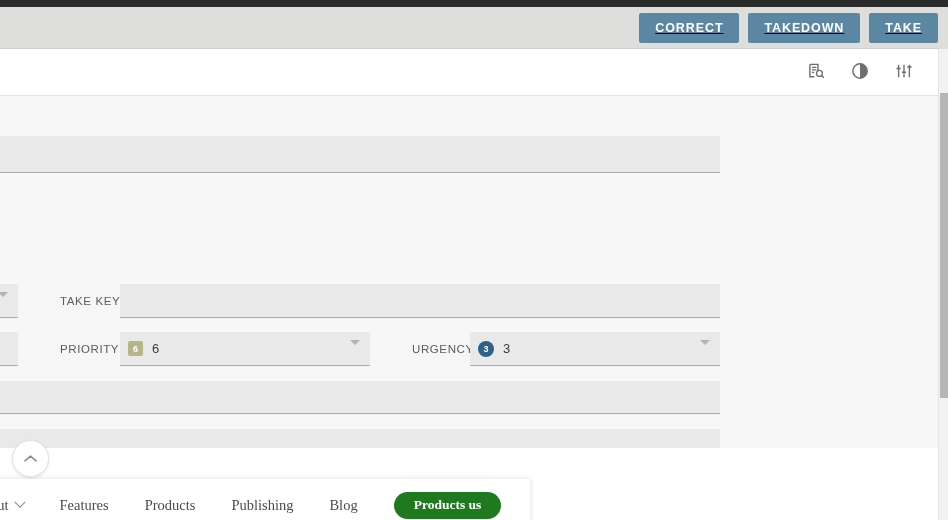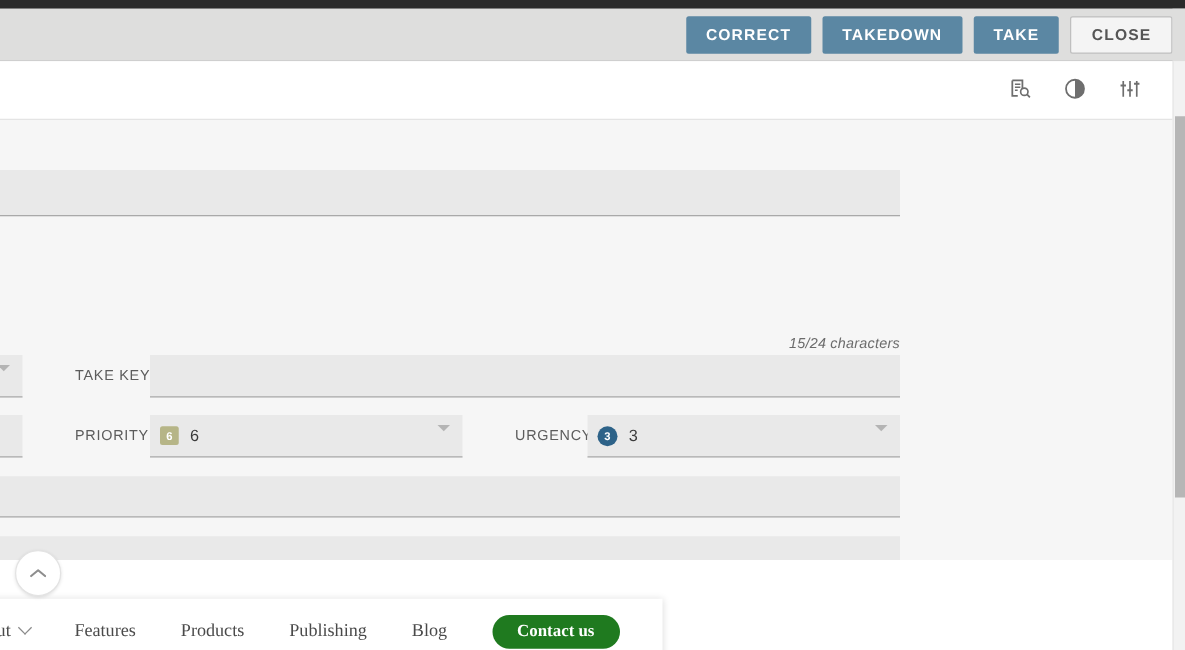--- a/index.html
+++ b/index.html
@@ -39,20 +39,21 @@
     border-bottom: 1px solid #cfcfcf;
     box-sizing: border-box;
   }
   .action-bar-inner {
     position: absolute;
     right: 10px;
     top: 6px;
     display: flex;
     gap: 9px;
     align-items: flex-start;
+    text-decoration: underline;
   }
   .act-btn {
     height: 30px;
     padding: 0 16px;
     background: #5b87a3;
     color: #ffffff;
     border: none;
     border-radius: 2px;
     font-family: "Liberation Sans", sans-serif;
     font-size: 12.5px;
@@ -383,21 +384,20 @@
 
 <div id="root">
 
   <div class="dark-strip"></div>
 
   <div class="action-bar">
     <div class="action-bar-inner">
       <button class="act-btn">CORRECT</button>
       <button class="act-btn">TAKEDOWN</button>
       <button class="act-btn">TAKE</button>
-      <button class="act-btn secondary">CLOSE</button>
     </div>
   </div>
 
   <div class="sub-header">
     <div class="icon-group">
 
       <span class="tool-icon">
         <svg width="19" height="19" viewBox="0 0 20 20" fill="none">
           <path d="M3 2.5h8.5v7.2" stroke="#6e6e6e" stroke-width="1.5"></path>
           <path d="M3 2.5v13h4.6" stroke="#6e6e6e" stroke-width="1.5"></path>
@@ -421,21 +421,20 @@
         </svg>
       </span>
 
     </div>
   </div>
 
   <div class="form-panel">
 
     <div class="field-box row-headline"></div>
 
-    <div class="char-count">15/24  characters</div>
 
     <div class="row-takekey">
       <div class="left-stub">
         <span class="sel-caret stub-caret">
           <span class="caret"></span>
         </span>
       </div>
       <div class="fld-label takekey-label">TAKE KEY</div>
       <div class="field-box takekey-input"></div>
     </div>
@@ -475,21 +474,21 @@
   <div class="footer-card">
     <div class="footer-nav">
       <span class="fnav-item">
         <span>out</span>
         <span class="fnav-chevron"></span>
       </span>
       <span class="fnav-item">Features</span>
       <span class="fnav-item">Products</span>
       <span class="fnav-item">Publishing</span>
       <span class="fnav-item">Blog</span>
-      <button class="contact-btn">Contact us</button>
+      <button class="contact-btn">Products us</button>
     </div>
   </div>
 
   <div class="bar-topright-fill"></div>
   <div class="scrollbar-track">
     <div class="scrollbar-thumb"></div>
   </div>
 
 </div>
 

